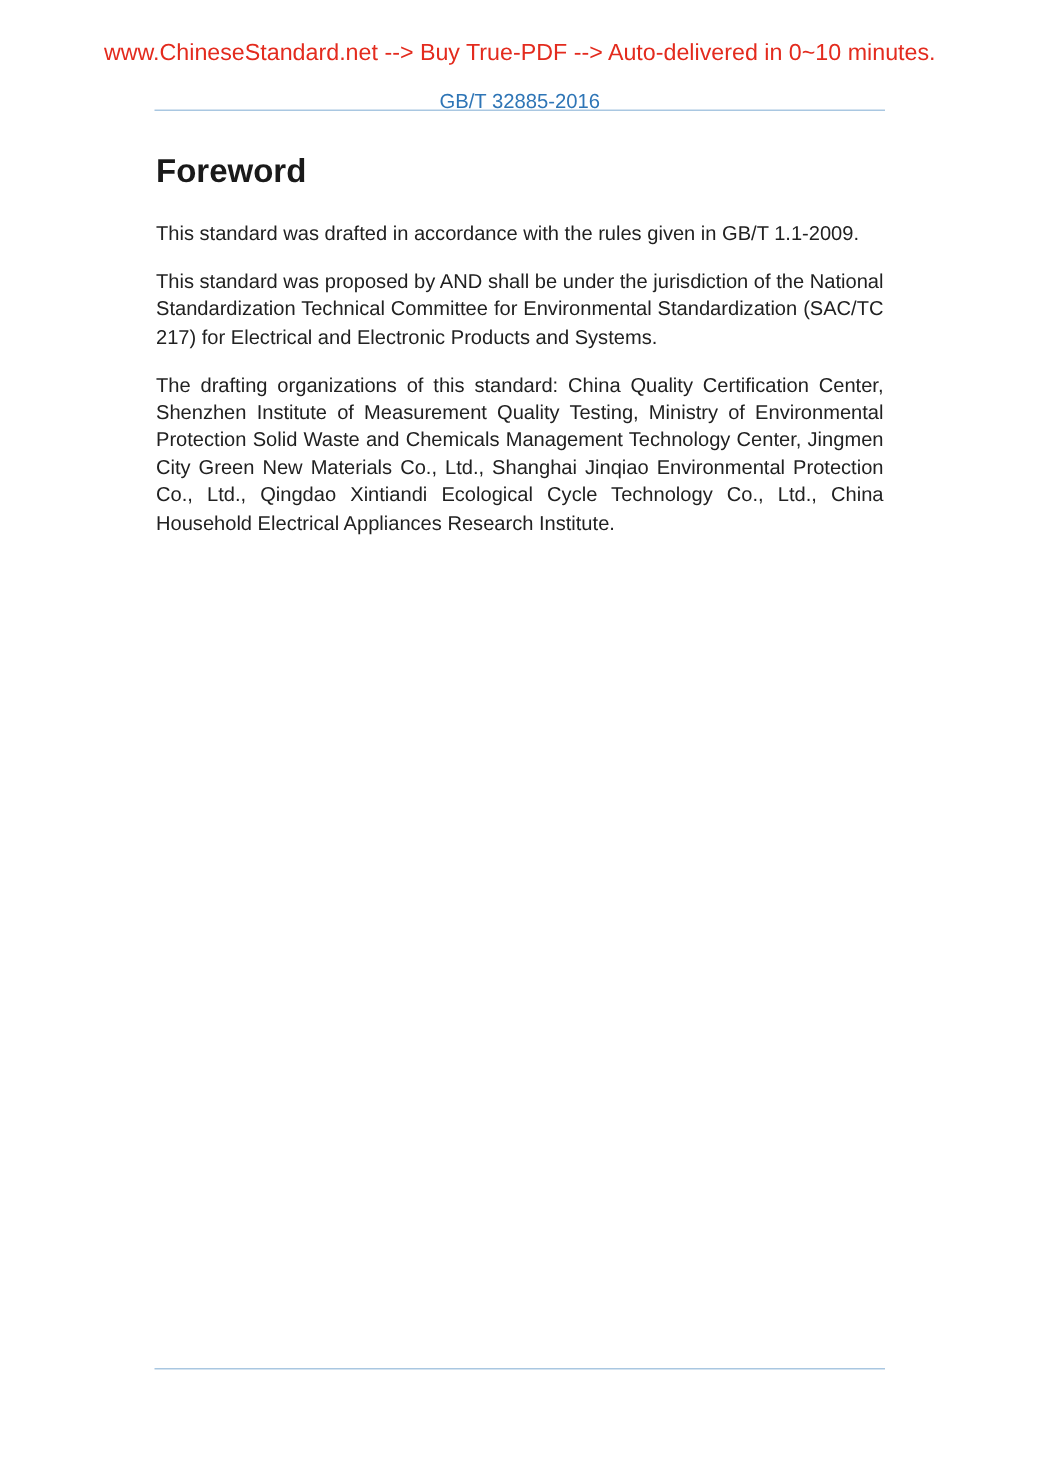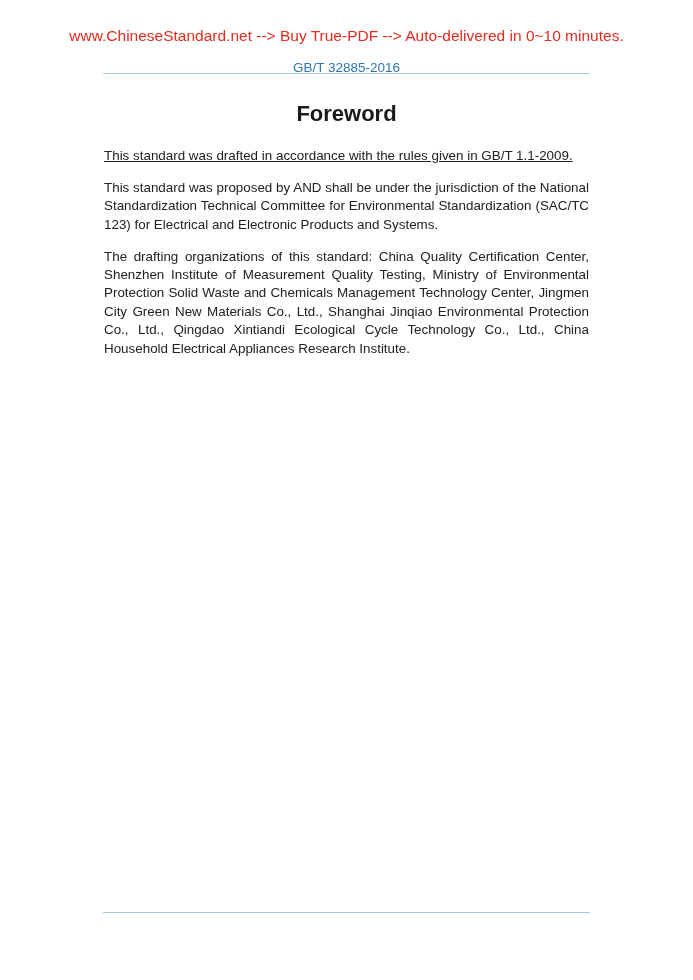--- a/index.html
+++ b/index.html
@@ -43,30 +43,30 @@
     position: absolute;
     top: 103px;
     left: 104px;
     width: 485px;
     color: #212121;
   }
   .content h1 {
     font-size: 22px;
     line-height: 22px;
     font-weight: bold;
-    text-align: center;
+    text-align: left;
     color: #1a1a1a;
   }
   .content p {
     font-size: 13.4px;
     line-height: 18.4px;
     text-align: justify;
     margin-top: 13.5px;
   }
-  .content p:first-of-type { margin-top: 22px; text-decoration: underline; }
+  .content p:first-of-type { margin-top: 22px; }
   
   .footer-row {
     position: absolute;
     top: 922px;
     left: 104px;
     width: 485px;
     display: flex;
     justify-content: space-between;
     align-items: baseline;
     font-size: 13.4px;
@@ -88,21 +88,21 @@
 
   <div class="std-num">GB/T 32885-2016</div>
 
   <div class="rule top"></div>
 
   <div class="content">
     <h1>Foreword</h1>
 
     <p>This standard was drafted in accordance with the rules given in GB/T 1.1-2009.</p>
 
-    <p>This standard was proposed by AND shall be under the jurisdiction of the National Standardization Technical Committee for Environmental Standardization (SAC/TC 123) for Electrical and Electronic Products and Systems.</p>
+    <p>This standard was proposed by AND shall be under the jurisdiction of the National Standardization Technical Committee for Environmental Standardization (SAC/TC 217) for Electrical and Electronic Products and Systems.</p>
 
     <p>The drafting organizations of this standard: China Quality Certification Center, Shenzhen Institute of Measurement Quality Testing, Ministry of Environmental Protection Solid Waste and Chemicals Management Technology Center, Jingmen City Green New Materials Co., Ltd., Shanghai Jinqiao Environmental Protection Co., Ltd., Qingdao Xintiandi Ecological Cycle Technology Co., Ltd., China Household Electrical Appliances Research Institute.</p>
 
   </div>
 
   <div class="rule bottom"></div>
 
   <div class="footer-row">
     <a href="#">www.ChineseStandard.net</a>
 

